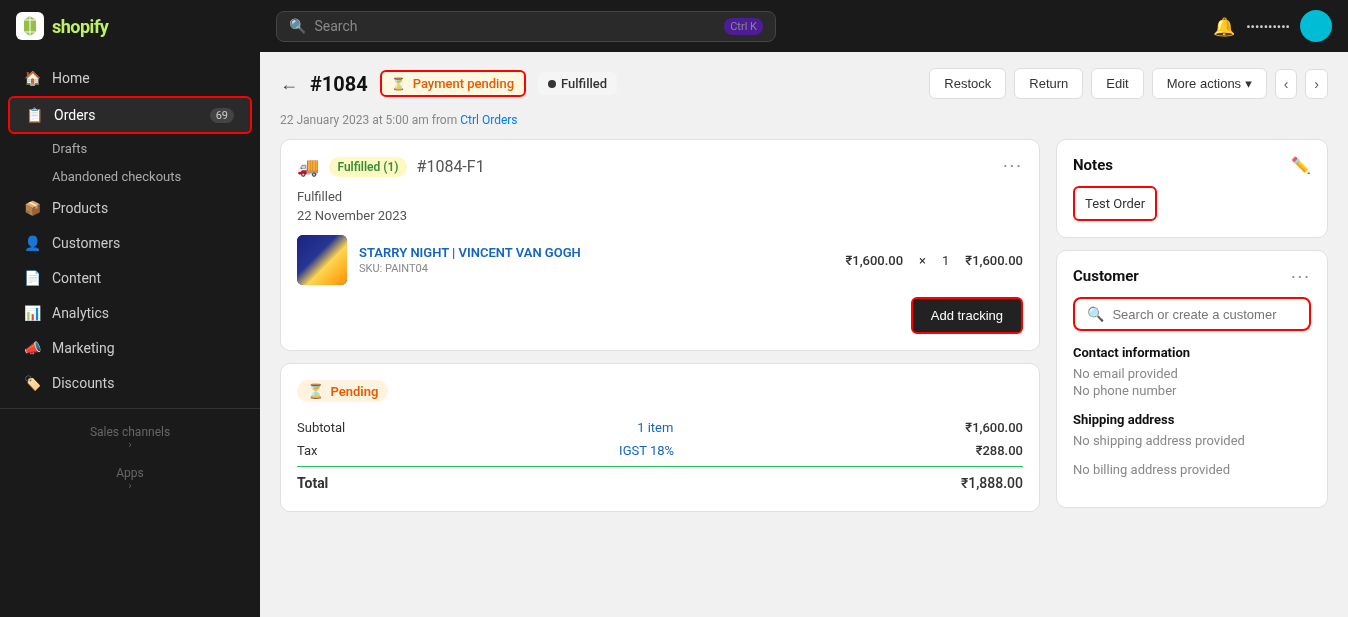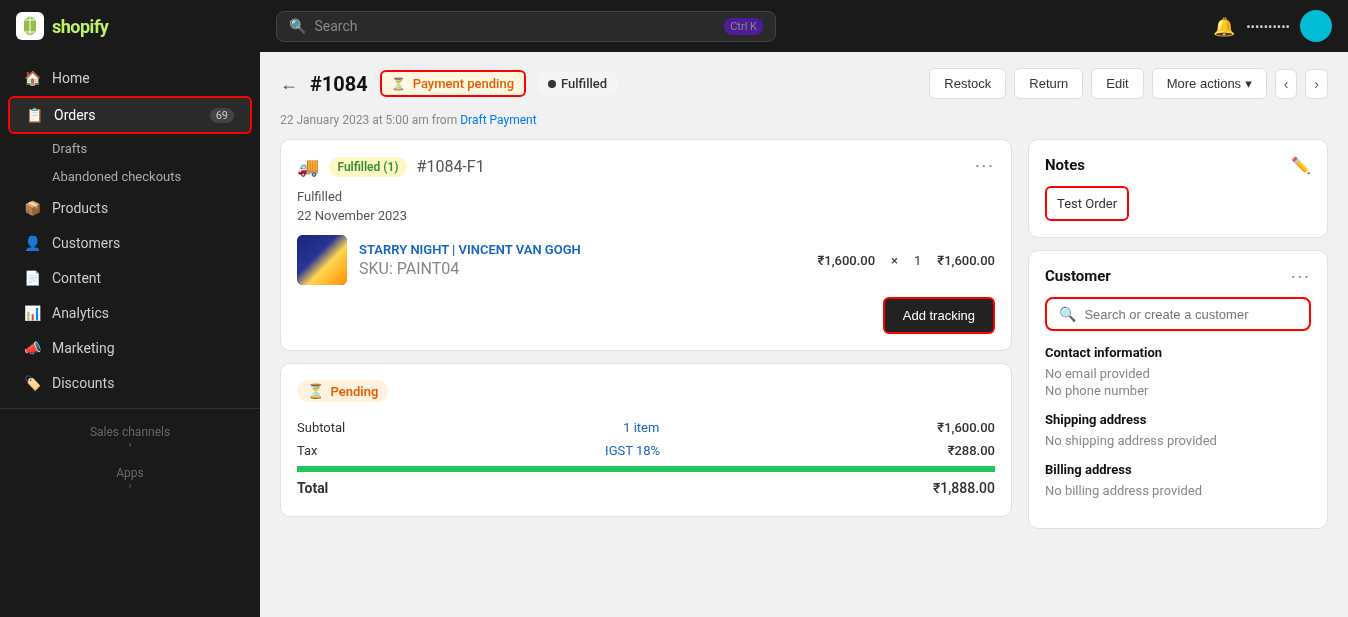--- a/index.html
+++ b/index.html
@@ -51,50 +51,50 @@
     .payment-pending-highlighted { border: 2px solid red; border-radius: 6px; }
 
     
     .btn { padding: 7px 14px; border-radius: 6px; border: 1px solid #ddd; background: white; cursor: pointer; font-size: 13px; color: #333; font-weight: 500; }
     .btn-with-chevron { display: flex; align-items: center; gap: 4px; }
     .nav-btn { background: white; border: 1px solid #ddd; padding: 6px 8px; border-radius: 6px; cursor: pointer; color: #555; font-size: 14px; }
 
     
     .two-col { display: flex; gap: 16px; flex: 1; }
     .col-main { flex: 1; display: flex; flex-direction: column; gap: 12px; }
-    .col-side { width: 300px; flex-shrink: 0; display: flex; flex-direction: column; gap: 12px; }
+    .col-side { width: 272px; flex-shrink: 0; display: flex; flex-direction: column; gap: 12px; }
 
     
     .card { background: white; border-radius: 10px; border: 1px solid #e0e0e0; padding: 16px; }
 
     
     .card-header { display: flex; align-items: center; gap: 10px; margin-bottom: 12px; }
     .fulfilled-badge { background: #fef9c3; color: #388e3c; font-size: 12px; font-weight: 600; padding: 3px 8px; border-radius: 12px; }
     .card-header-id { color: #555; font-size: 16px; }
     .card-header-more { margin-left: auto; cursor: pointer; color: #888; font-size: 18px; letter-spacing: 2px; }
     .fulfilled-info { color: #555; font-size: 13px; margin-bottom: 4px; }
     .fulfilled-date { color: #555; font-size: 13px; margin-bottom: 12px; }
     .product-row { display: flex; align-items: center; gap: 12px; margin-bottom: 12px; }
     .product-thumb { width: 50px; height: 50px; border-radius: 6px; object-fit: cover; flex-shrink: 0; overflow: hidden; background: #1a237e; display: flex; align-items: center; justify-content: center; }
     .product-thumb-img { width: 100%; height: 100%; background: linear-gradient(135deg, #1a237e 0%, #283593 40%, #ffd54f 60%, #ff8f00 100%); border-radius: 4px; }
     .product-details { flex: 1; }
     .product-name { color: #1565c0; font-size: 13px; font-weight: 600; }
-    .product-sku { color: #888; font-size: 16px; margin-top: 2px; }
+    .product-sku { color: #888; font-size: 11px; margin-top: 2px; }
     .product-price { display: flex; align-items: center; gap: 16px; color: #333; font-size: 13px; }
     .price-val { font-weight: 500; }
     .add-tracking-btn { display: block; margin-left: auto; background: #222; color: white; border: none; padding: 9px 18px; border-radius: 6px; cursor: pointer; font-size: 13px; font-weight: 500; }
 
     
     .pending-badge { background: #fff3e0; color: #e65c00; display: flex; align-items: center; gap: 6px; font-size: 13px; font-weight: 600; padding: 3px 10px; border-radius: 12px; width: fit-content; margin-bottom: 14px; }
     .pending-icon { font-size: 14px; }
     .summary-row { display: flex; justify-content: space-between; align-items: center; padding: 4px 0; font-size: 13px; color: #333; }
     .summary-row .label { color: #333; }
     .summary-row .value { font-weight: 500; }
     .summary-row .tax-label { color: #1565c0; }
-    .summary-row.total-row { font-weight: 700; font-size: 14px; padding-top: 8px; border-top: 6px solid #22c55e; margin-top: 4px; }
+    .summary-row.total-row { font-weight: 700; font-size: 14px; padding-top: 8px; border-top: 1px solid #22c55e; margin-top: 4px; }
 
     
     .notes-card { position: relative; }
     .notes-title { font-size: 15px; font-weight: 700; color: #111; margin-bottom: 12px; }
     .edit-icon { position: absolute; top: 16px; right: 16px; cursor: pointer; color: #888; font-size: 16px; }
     .note-box { border: 2px solid red; border-radius: 6px; padding: 8px 10px; font-size: 13px; color: #333; display: inline-block; }
     .customer-card .section-title { font-size: 15px; font-weight: 700; color: #111; margin-bottom: 12px; }
     .customer-more { float: right; color: #888; cursor: pointer; font-size: 18px; letter-spacing: 2px; }
     .search-customer { display: flex; align-items: center; gap: 8px; border: 1px solid #ddd; border-radius: 8px; padding: 7px 12px; width: 100%; margin-bottom: 14px; background: white; box-shadow: 0 1px 3px rgba(0,0,0,0.05); border: 2px solid red; }
     .search-customer input { border: none; outline: none; flex: 1; font-size: 13px; color: #6d28d9; background: transparent; }
@@ -224,21 +224,21 @@
           <span>▾</span>
         </button>
         <button class="nav-btn">‹</button>
         <button class="nav-btn">›</button>
       </div>
     </div>
 
     <div class="order-date">
       <span>22 January 2023 at 5:00 am</span>
       <span> from </span>
-      <a href="#">Draft Payment</a>
+      <a href="#">Ctrl Orders</a>
     </div>
 
     <div class="two-col">
 
       <div class="col-main">
 
         <div class="card">
           <div class="card-header">
             <span style="font-size:18px;">🚚</span>
             <span class="fulfilled-badge">Fulfilled (1)</span>
@@ -315,21 +315,20 @@
             <div class="contact-info-text">No email provided</div>
             <div class="contact-info-text">No phone number</div>
           </div>
 
           <div class="section-block">
             <div class="contact-section-title">Shipping address</div>
             <div class="contact-info-text">No shipping address provided</div>
           </div>
 
           <div class="section-block">
-            <div class="contact-section-title">Billing address</div>
             <div class="contact-info-text">No billing address provided</div>
           </div>
         </div>
 
       </div>
     </div>
 
   </div>
 </div>
 

